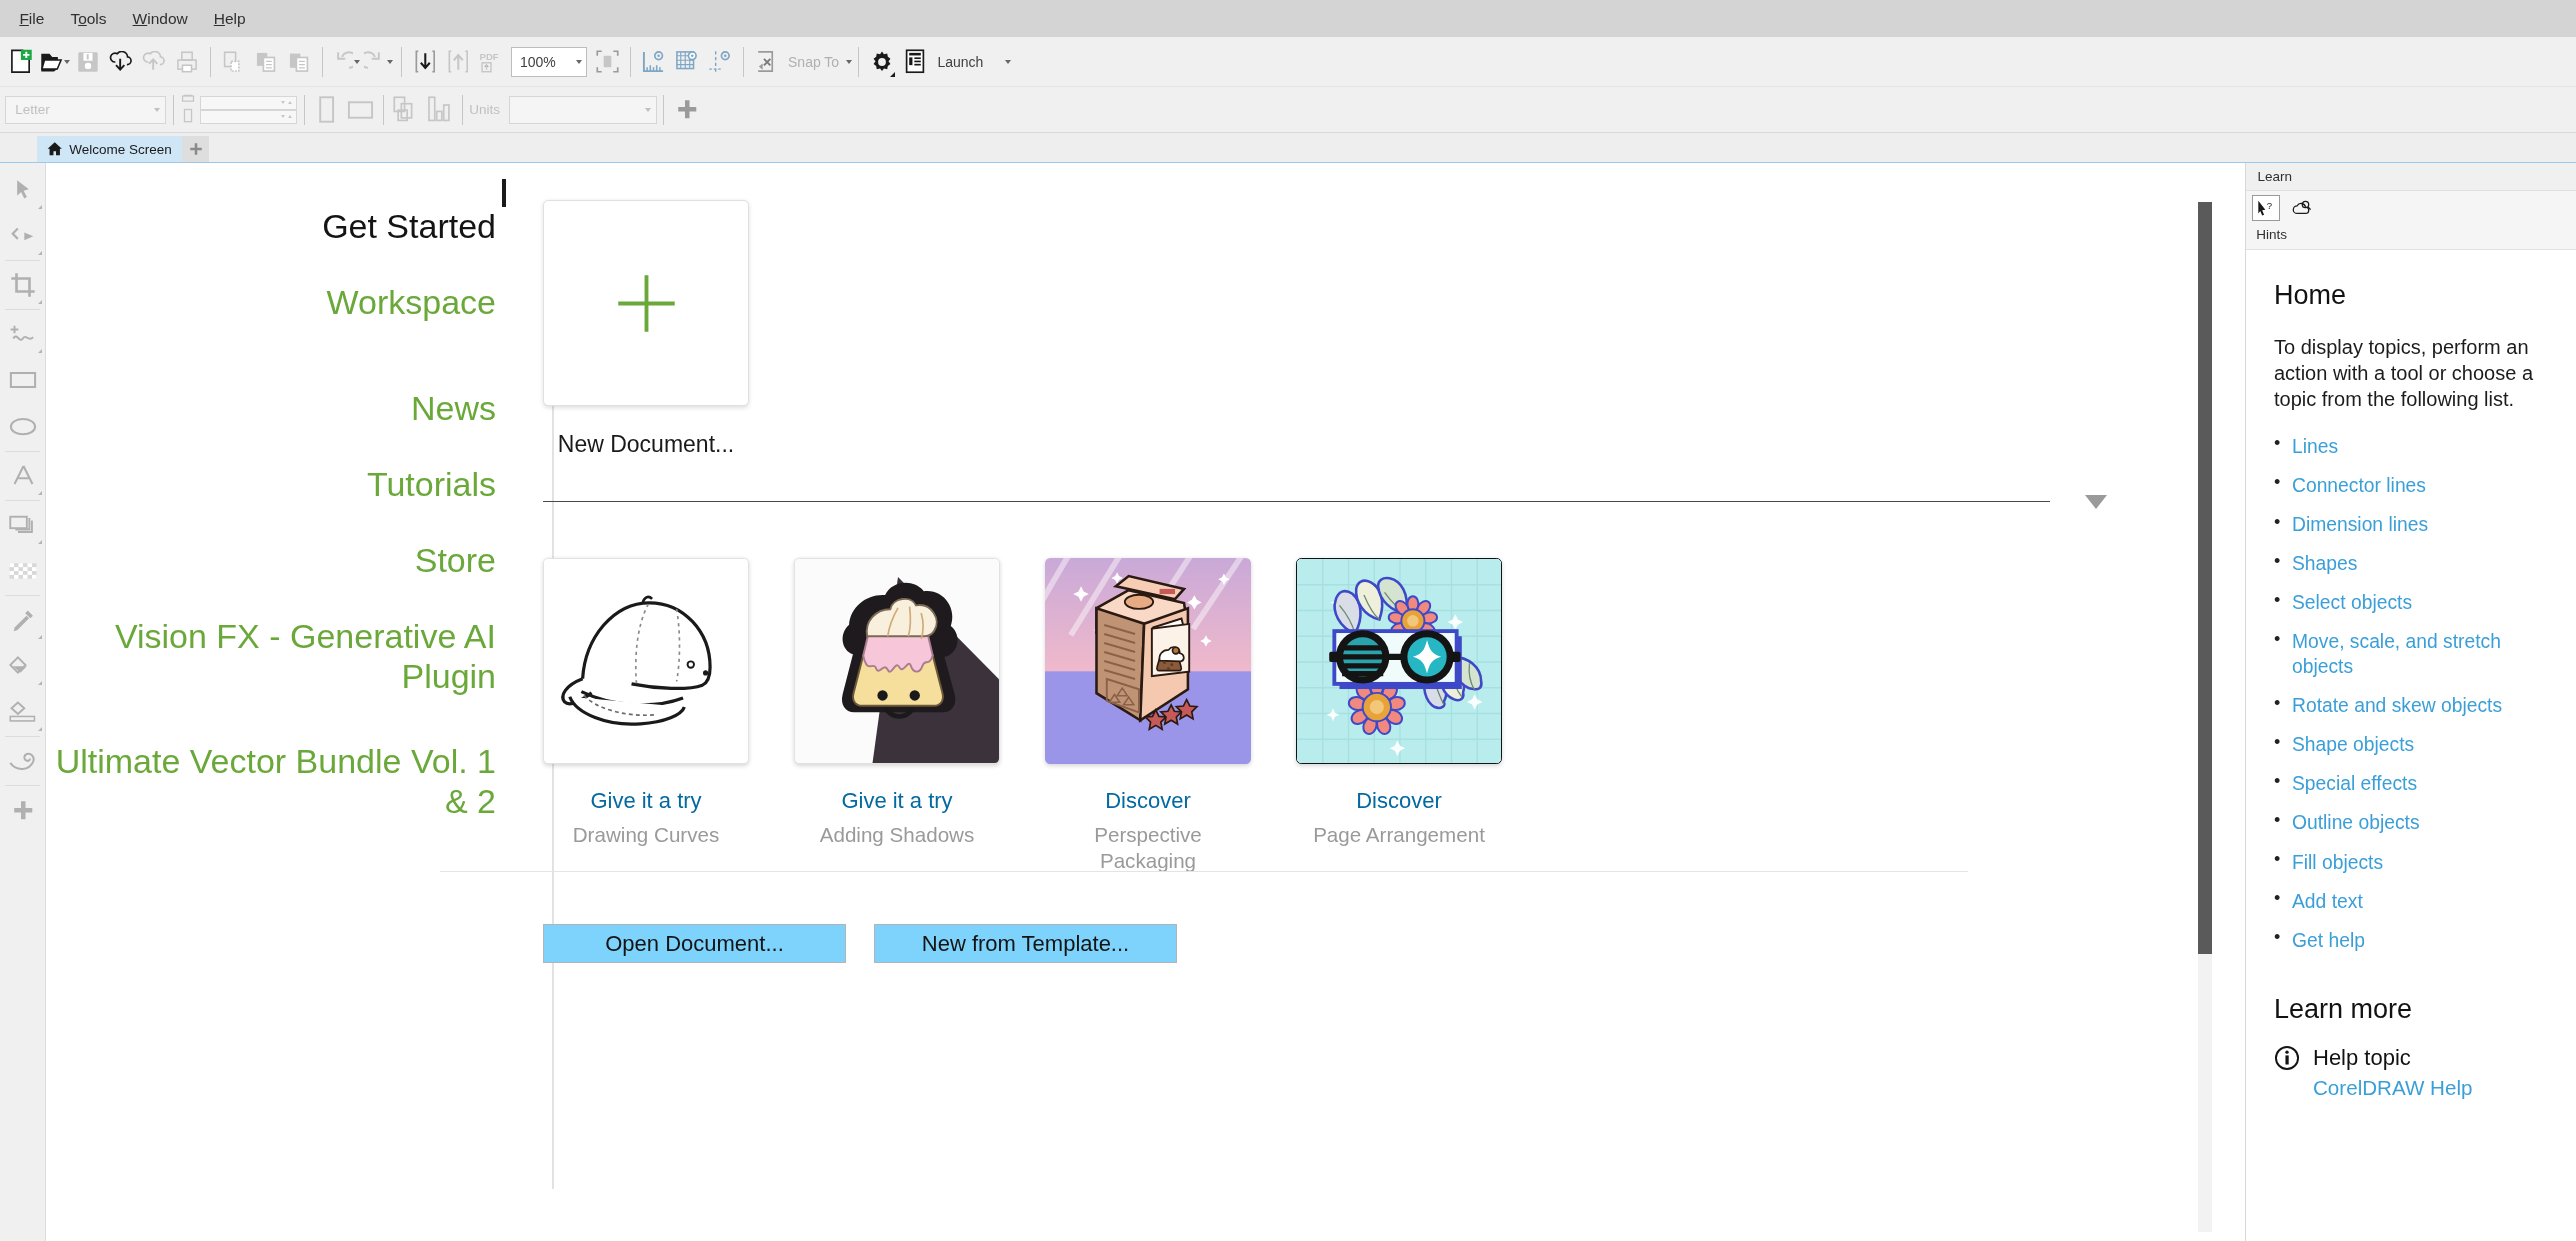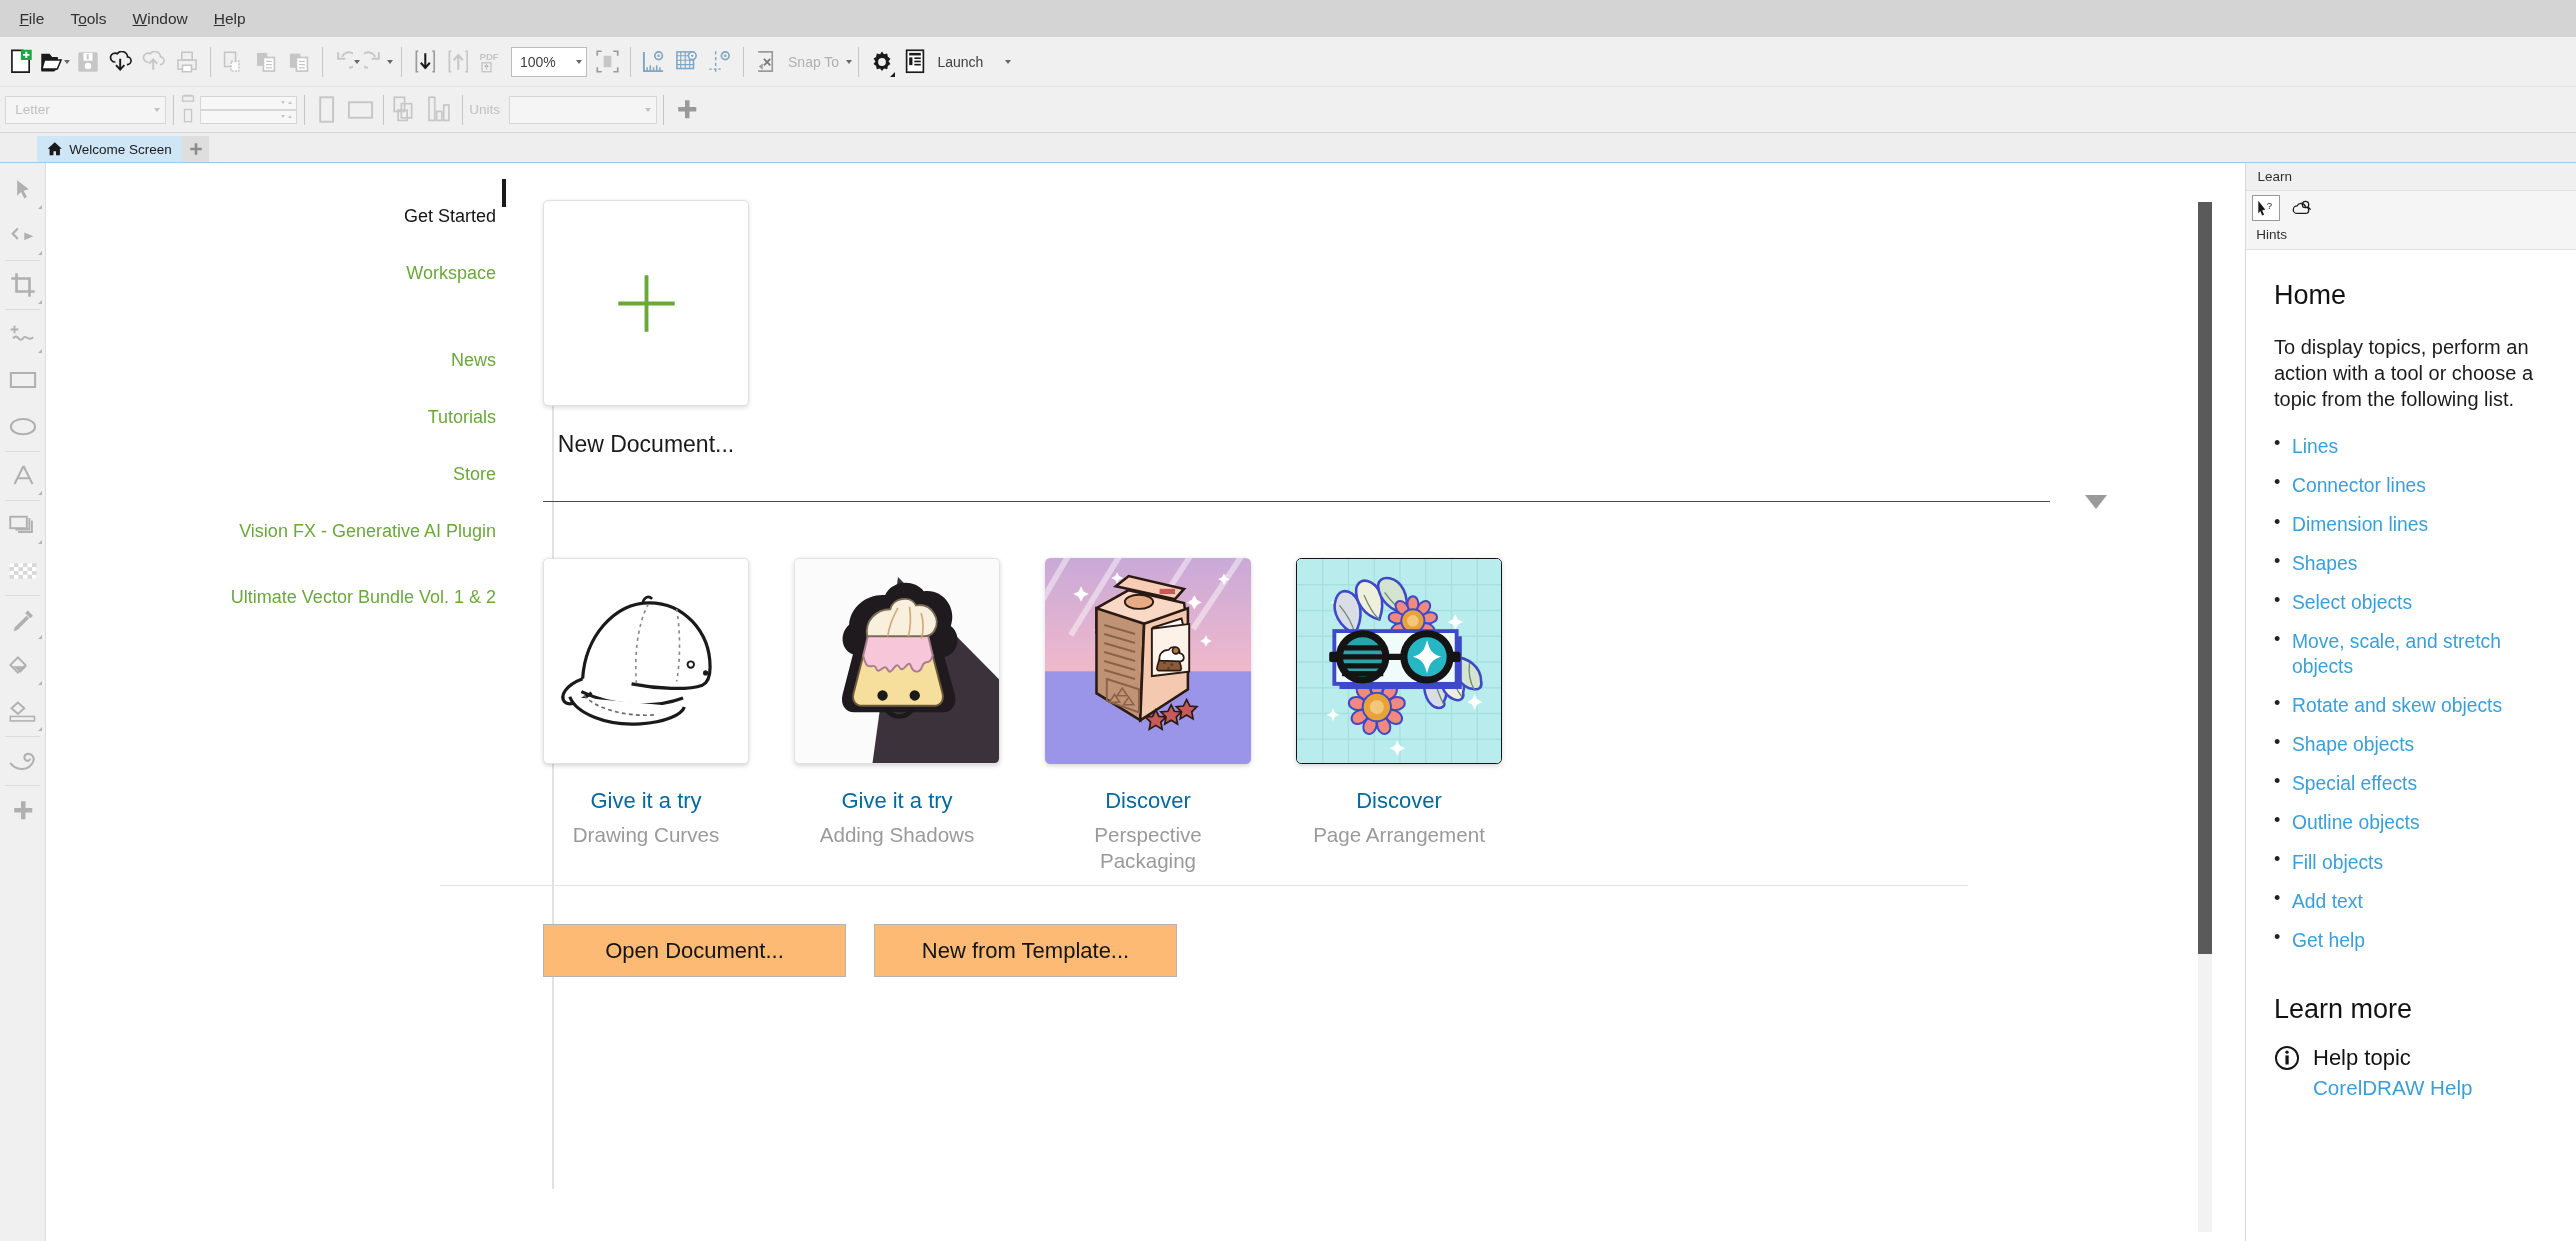--- a/index.html
+++ b/index.html
@@ -114,21 +114,21 @@
     flex: 1; background: #ffffff; position: relative; overflow: hidden;
     display: flex;
   }
   .welcome-scroll { flex: 1; position: relative; }
 
   .nav {
     width: 464px; padding-top: 37px; text-align: right;
     padding-right: 0; flex-shrink: 0; position: relative;
   }
   .nav-item {
-    font-size: 18px; color: #6ba83a; padding: 6.4px 14px 6.4px 0;
+    font-size: 34px; color: #6ba83a; padding: 6.4px 14px 6.4px 0;
     line-height: 1.18; cursor: pointer;
   }
   .nav-item.active { color: #141414; }
   .nav-item.active::after {
     content: ""; position: absolute; right: 0; width: 4.5px; height: 28px;
     background: #1a1a1a; margin-top: -27px; margin-right: 3.9px;
   }
   .nav-gap-lg { height: 53px; }
   .nav-gap-md { height: 32px; }
   .nav-gap-sm { height: 23px; }
@@ -170,21 +170,21 @@
   .card-title {
     text-align: center; font-size: 22px; color: #0369a1; margin-top: 24.5px;
   }
   .card-sub {
     text-align: center; font-size: 20.6px; color: #9a9a9a; margin-top: 7.7px;
     line-height: 1.28;
   }
 
   .btn-row { display: flex; gap: 28px; margin-top: 50px; }
   .win-btn {
-    min-width: 303px; height: 53px; background: #fdba74;
+    min-width: 303px; height: 39px; background: #7dd3fc;
     border: 1.3px solid #b4b4b4; display: flex; align-items: center;
     justify-content: center; font-size: 22px; color: #141414;
     cursor: pointer;
   }
 
   .bottom-rule {
     position: absolute; left: -70px; right: 277px; bottom: 91px;
     height: 1.3px; background: #e4e4e4;
   }
 

